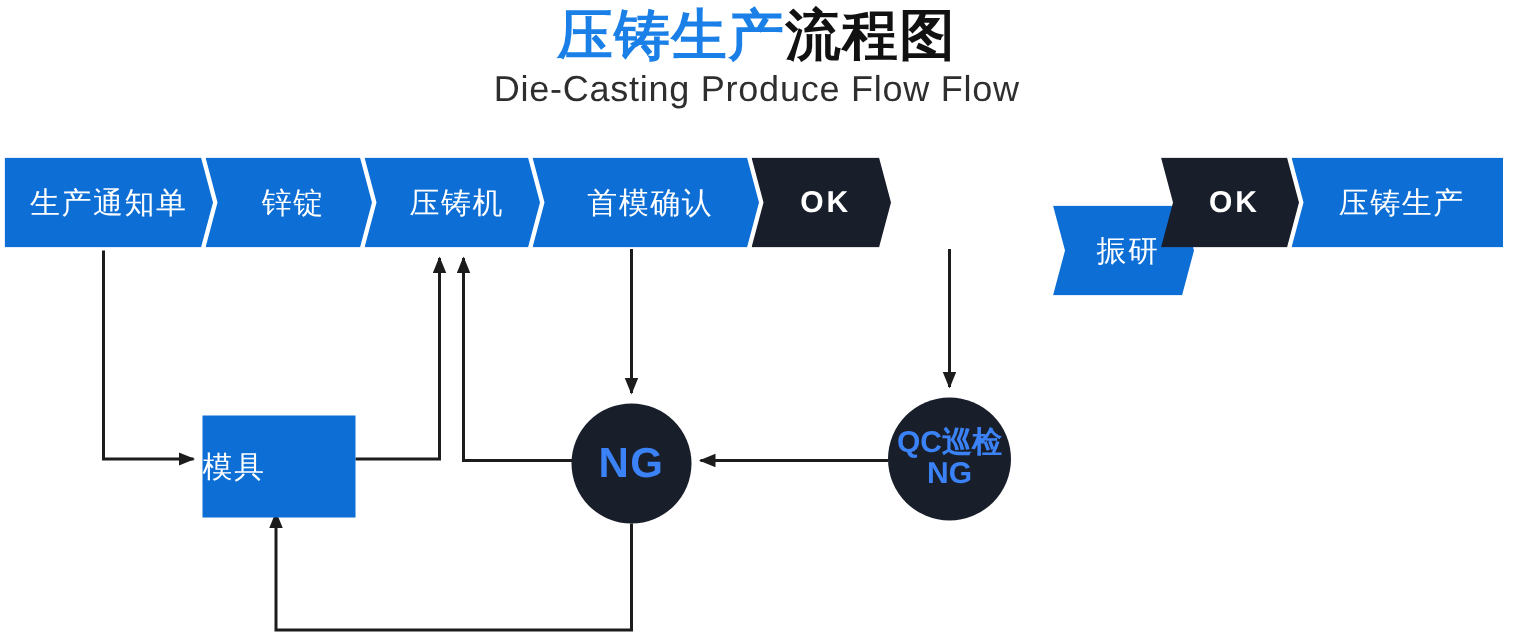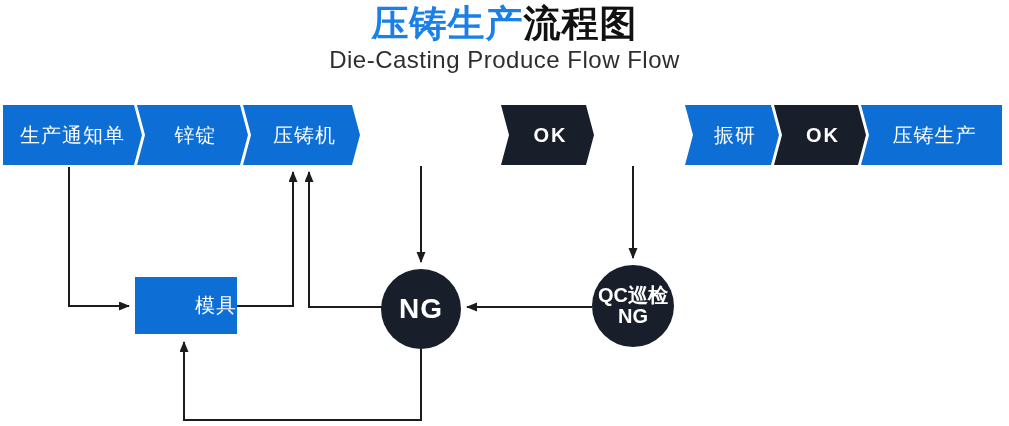--- a/index.html
+++ b/index.html
@@ -38,30 +38,30 @@
     padding-left:6px;
     white-space:nowrap;
   }
   .step.blue{background:var(--blue);}
   .step.dark{background:var(--dark);font-weight:600;letter-spacing:2px;}
   .step.clip-first{clip-path:polygon(0 0, calc(100% - 8px) 0, 100% 50%, calc(100% - 8px) 100%, 0 100%);padding-left:0;}
   .step.clip-mid{clip-path:polygon(0 0, calc(100% - 8px) 0, 100% 50%, calc(100% - 8px) 100%, 0 100%, 8px 50%);}
   .step.clip-last{clip-path:polygon(0 0, 100% 0, 100% 100%, 0 100%, 8px 50%);}
   
   .node-rect{
-    position:absolute;left:135px;top:277px;width:102px;height:57px;
+    position:absolute;left:135px;top:277px;width:102px;height:68px;
     background:var(--blue);
-    display:flex;align-items:center;justify-content:flex-end;
+    display:flex;align-items:center;justify-content:flex-start;
     color:#ffffff;font-size:20px;letter-spacing:1px;
   }
   .node-circle{
     position:absolute;border-radius:50%;
     background:var(--dark);
     display:flex;flex-direction:column;align-items:center;justify-content:center;
-    color:#ffffff;font-weight:700;text-align:center;
+    color:#3b82f6;font-weight:700;text-align:center;
   }
   .circle-ng{left:381px;top:269px;width:80px;height:80px;font-size:28px;letter-spacing:1px;}
   .circle-qc{left:592px;top:265px;width:82px;height:82px;font-size:20px;line-height:21px;}
   
   .wires{position:absolute;left:0;top:0;width:1009px;height:426px;pointer-events:none;}
   .wires path.connector{fill:none;stroke:var(--arrow);stroke-width:2px;}
   .wires marker path{fill:var(--arrow);}
 </style>
 </head>
 <body>
@@ -70,22 +70,23 @@
 
   <div class="title">
     <span class="hl">压铸生产</span><span>流程图</span>
   </div>
   <div class="subtitle">Die-Casting Produce Flow Flow</div>
 
   <div class="steps" id="steps-row">
       <div class="step blue clip-first" style="left: 3px; width: 139px;">生产通知单</div>
       <div class="step blue clip-mid" style="left: 243px; width: 117px;">压铸机</div>
       <div class="step blue clip-mid" style="left: 137px; width: 111px;">锌锭</div>
+      <div class="step blue clip-mid" style="left: 355px; width: 151px;">首模确认</div>
       <div class="step dark clip-mid" style="left: 501px; width: 93px;">OK</div>
-      <div class="step blue clip-mid" style="left: 685px; width: 94px;">振研</div>
+      <div class="step blue clip-mid" style="left: 702px; width: 94px; margin-top: 32px;">振研</div>
       <div class="step dark clip-mid" style="left: 774px; width: 92px;">OK</div>
       <div class="step blue clip-last" style="left: 861px; width: 141px;">压铸生产</div>
     </div>
 
   <svg class="wires" viewBox="0 0 1009 426" xmlns="http://www.w3.org/2000/svg">
     <defs>
       <marker id="ah" markerWidth="12" markerHeight="10" refX="10" refY="4.5" orient="auto" markerUnits="userSpaceOnUse">
         <path d="M0,0 L11,4.5 L0,9 Z"></path>
       </marker>
     </defs>

